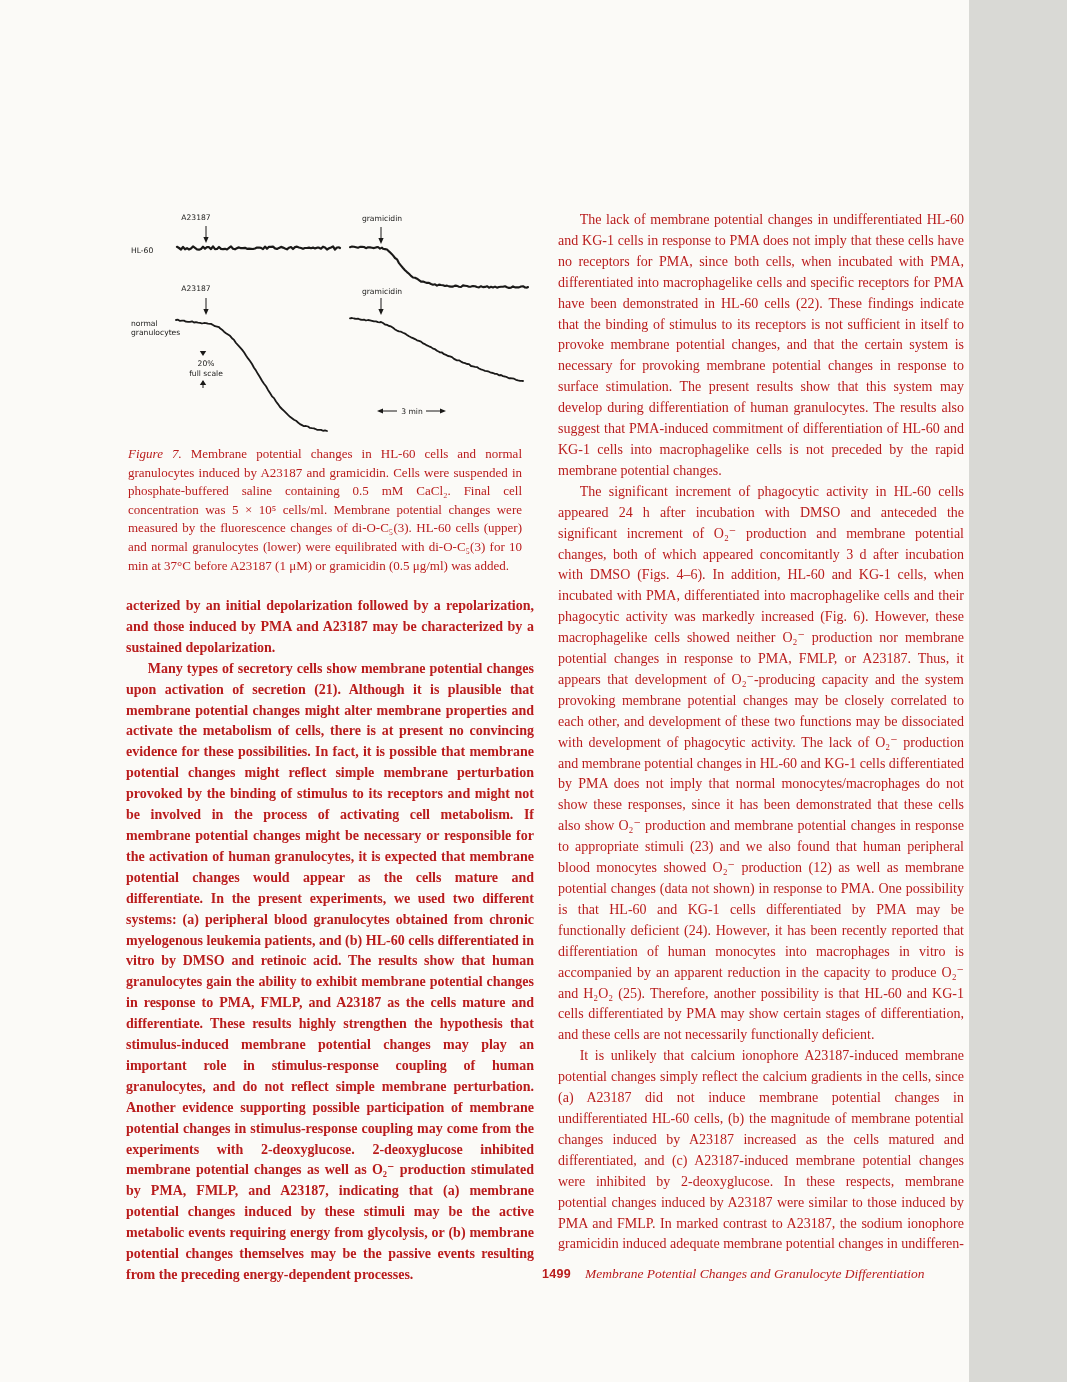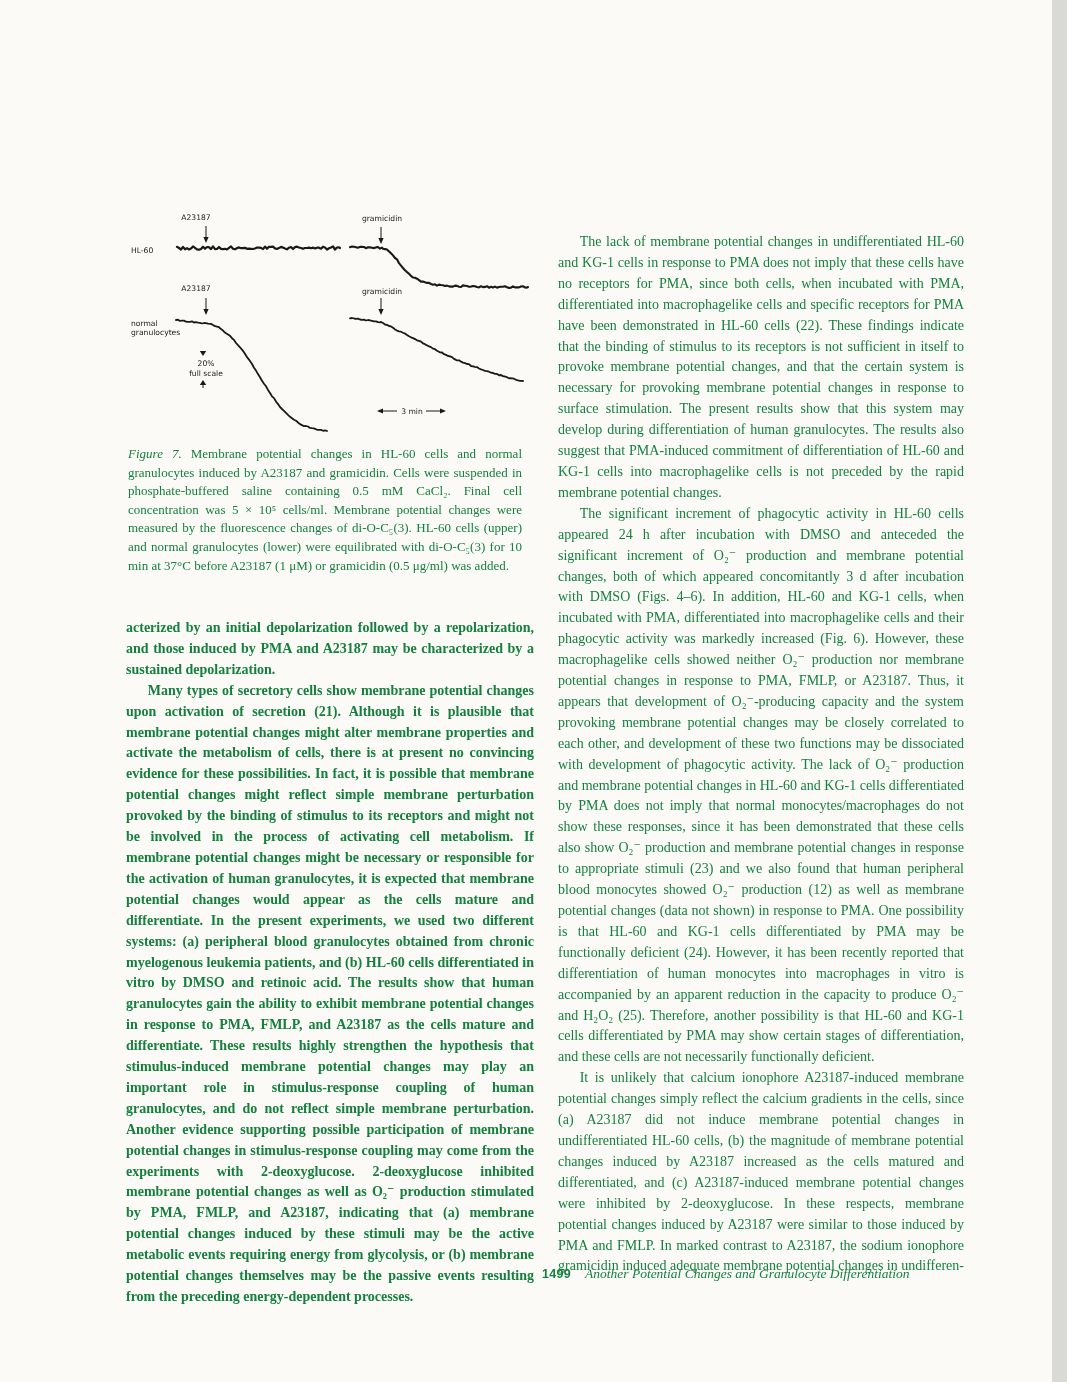--- a/index.html
+++ b/index.html
@@ -1,37 +1,37 @@
 <!DOCTYPE html>
 <html><head>
 <meta charset="utf-8">
 <style>
   html,body{margin:0;padding:0;}
   body{background:#d9d9d5;font-family:"Liberation Serif","DejaVu Serif",serif;}
   .page{
     position:relative;
-    width:1052px;height:1382px;
+    width:969px;height:1382px;
     background:#fbfaf7;
-    color:#15803d;
+    color:#b91c1c;
     overflow:hidden;
   }
   
   .fig-svg{position:absolute;left:125px;top:203px;width:410px;height:240px;}
   .fig-svg text{fill:#1a1918;font-family:"DejaVu Sans","Liberation Sans",sans-serif;font-size:7.6px;}
   .fig-svg .trace{fill:none;stroke:#1a1918;stroke-linecap:round;stroke-linejoin:round;}
   .fig-svg .arrowline{stroke:#1a1918;stroke-width:1;}
   .fig-svg .arrowhead{fill:#1a1918;}
   
   .caption{
     position:absolute;left:128px;top:445px;width:394px;
     font-size:13px;line-height:18.6px;text-align:justify;
   }
   .caption .figlabel{font-style:italic;}
   
-  .col{position:absolute;font-size:14px;line-height:20.9px;text-align:justify;margin-top:22px;}
+  .col{position:absolute;font-size:14px;line-height:20.9px;text-align:justify;}
   .col p{margin:0;text-indent:1.55em;}
   .col p.noindent{text-indent:0;}
   .col-left{left:126px;top:596px;width:408px;font-weight:bold;}
   .col-right{left:558px;top:210px;width:406px;}
   
   .footer{position:absolute;left:542px;top:1266px;font-size:13.5px;white-space:nowrap;}
   .footer .pgnum{font-weight:bold;font-family:"Liberation Sans","DejaVu Sans",sans-serif;font-size:12.5px;letter-spacing:.3px;}
   .footer .runtitle{font-style:italic;margin-left:14px;}
 </style>
 </head>
@@ -98,16 +98,16 @@
     <p>Many types of secretory cells show membrane potential changes upon activation of secretion (21). Although it is plausible that membrane potential changes might alter membrane properties and activate the metabolism of cells, there is at present no convincing evidence for these possibilities. In fact, it is possible that membrane potential changes might reflect simple membrane perturbation provoked by the binding of stimulus to its receptors and might not be involved in the process of activating cell metabolism. If membrane potential changes might be necessary or responsible for the activation of human granulocytes, it is expected that membrane potential changes would appear as the cells mature and differentiate. In the present experiments, we used two different systems: (a) peripheral blood granulocytes obtained from chronic myelogenous leukemia patients, and (b) HL-60 cells differentiated in vitro by DMSO and retinoic acid. The results show that human granulocytes gain the ability to exhibit membrane potential changes in response to PMA, FMLP, and A23187 as the cells mature and differentiate. These results highly strengthen the hypothesis that stimulus-induced membrane potential changes may play an important role in stimulus-response coupling of human granulocytes, and do not reflect simple membrane perturbation. Another evidence supporting possible participation of membrane potential changes in stimulus-response coupling may come from the experiments with 2-deoxyglucose. 2-deoxyglucose inhibited membrane potential changes as well as O₂⁻ production stimulated by PMA, FMLP, and A23187, indicating that (a) membrane potential changes induced by these stimuli may be the active metabolic events requiring energy from glycolysis, or (b) membrane potential changes themselves may be the passive events resulting from the preceding energy-dependent processes.</p>
   </div>
 
   <div class="col col-right">
     <p>The lack of membrane potential changes in undifferentiated HL-60 and KG-1 cells in response to PMA does not imply that these cells have no receptors for PMA, since both cells, when incubated with PMA, differentiated into macrophagelike cells and specific receptors for PMA have been demonstrated in HL-60 cells (22). These findings indicate that the binding of stimulus to its receptors is not sufficient in itself to provoke membrane potential changes, and that the certain system is necessary for provoking membrane potential changes in response to surface stimulation. The present results show that this system may develop during differentiation of human granulocytes. The results also suggest that PMA-induced commitment of differentiation of HL-60 and KG-1 cells into macrophagelike cells is not preceded by the rapid membrane potential changes.</p>
     <p>The significant increment of phagocytic activity in HL-60 cells appeared 24 h after incubation with DMSO and anteceded the significant increment of O₂⁻ production and membrane potential changes, both of which appeared concomitantly 3 d after incubation with DMSO (Figs. 4–6). In addition, HL-60 and KG-1 cells, when incubated with PMA, differentiated into macrophagelike cells and their phagocytic activity was markedly increased (Fig. 6). However, these macrophagelike cells showed neither O₂⁻ production nor membrane potential changes in response to PMA, FMLP, or A23187. Thus, it appears that development of O₂⁻-producing capacity and the system provoking membrane potential changes may be closely correlated to each other, and development of these two functions may be dissociated with development of phagocytic activity. The lack of O₂⁻ production and membrane potential changes in HL-60 and KG-1 cells differentiated by PMA does not imply that normal monocytes/macrophages do not show these responses, since it has been demonstrated that these cells also show O₂⁻ production and membrane potential changes in response to appropriate stimuli (23) and we also found that human peripheral blood monocytes showed O₂⁻ production (12) as well as membrane potential changes (data not shown) in response to PMA. One possibility is that HL-60 and KG-1 cells differentiated by PMA may be functionally deficient (24). However, it has been recently reported that differentiation of human monocytes into macrophages in vitro is accompanied by an apparent reduction in the capacity to produce O₂⁻ and H₂O₂ (25). Therefore, another possibility is that HL-60 and KG-1 cells differentiated by PMA may show certain stages of differentiation, and these cells are not necessarily functionally deficient.</p>
     <p>It is unlikely that calcium ionophore A23187-induced membrane potential changes simply reflect the calcium gradients in the cells, since (a) A23187 did not induce membrane potential changes in undifferentiated HL-60 cells, (b) the magnitude of membrane potential changes induced by A23187 increased as the cells matured and differentiated, and (c) A23187-induced membrane potential changes were inhibited by 2-deoxyglucose. In these respects, membrane potential changes induced by A23187 were similar to those induced by PMA and FMLP. In marked contrast to A23187, the sodium ionophore gramicidin induced adequate membrane potential changes in undifferen-</p>
   </div>
 
   <div class="footer">
-    <span class="pgnum">1499</span><span class="runtitle">Another Potential Changes and Granulocyte Differentiation</span>
+    <span class="pgnum">1499</span><span class="runtitle">Membrane Potential Changes and Granulocyte Differentiation</span>
   </div>
 
 </div>
 
 </body></html>

